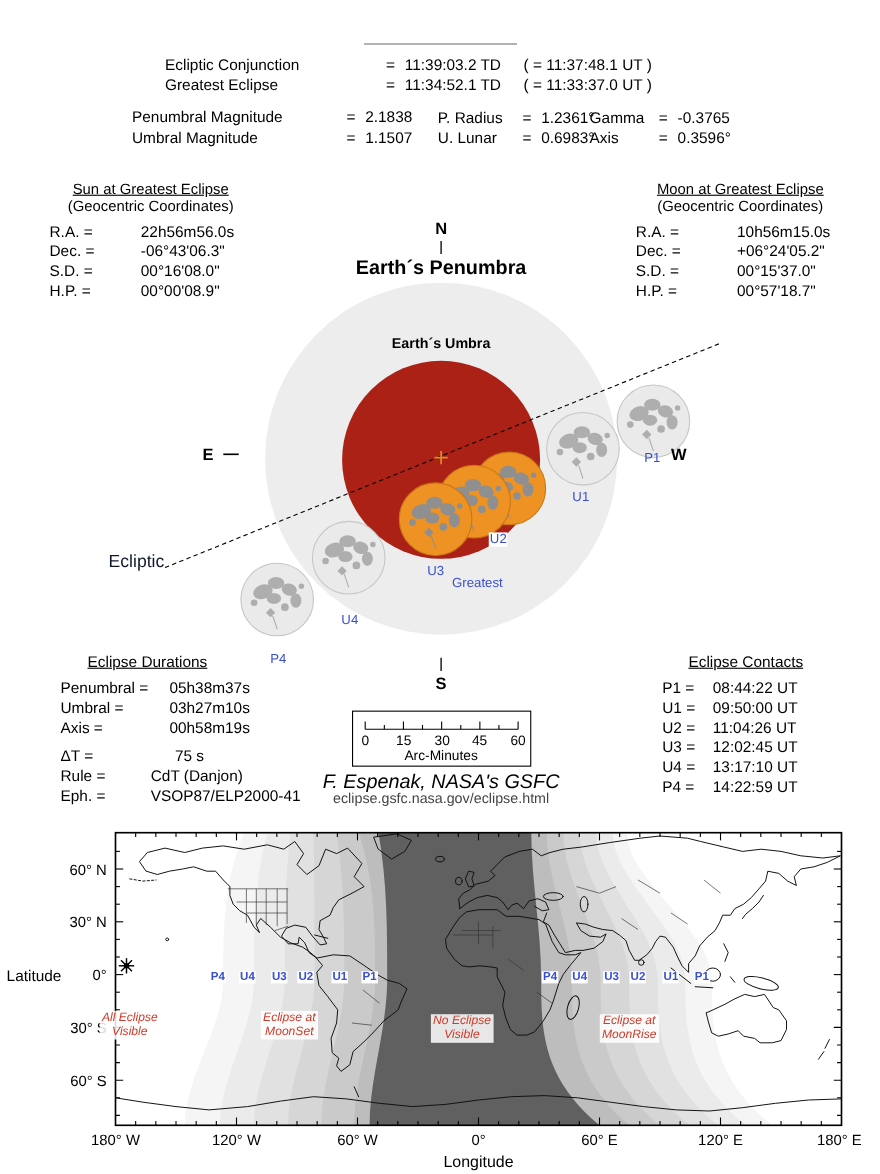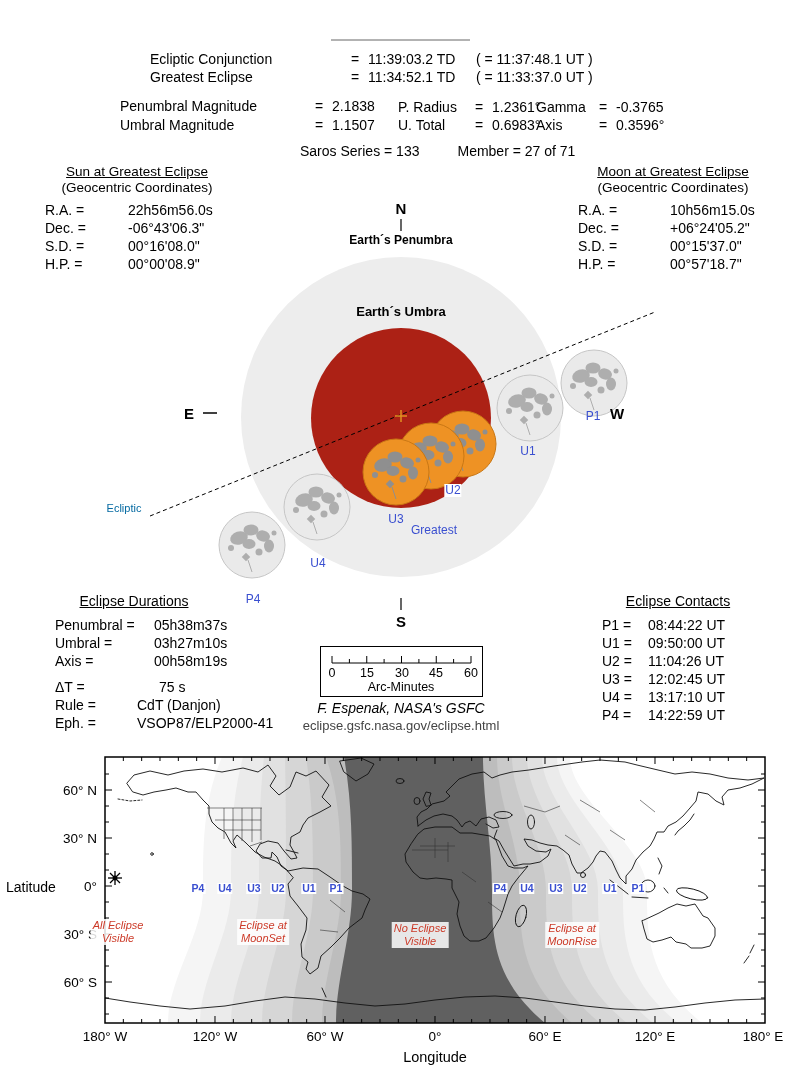--- a/index.html
+++ b/index.html
@@ -13,21 +13,21 @@
   .f14{font-size:14px;line-height:16px;}
   .f13{font-size:13.5px;line-height:15px;}
   .f12{font-size:12.5px;line-height:14px;}
   .row{position:absolute;display:flex;white-space:pre;font-size:14px;line-height:16px;}
   .row .l{text-align:left;}
   .row .e{width:18px;text-align:center;}
   .row .v{margin-left:4px;}
   .title{font-size:26px;font-weight:bold;letter-spacing:.2px;}
   .dlab{font-size:12px;color:var(--c-blue);line-height:13px;}
   .dlab.bg{background:#fff;padding:0 1px;}
-  .ecl{font-size:11px;color:#0369a1;}
+  .ecl{font-size:16px;color:#0f172a;}
   .mapblue{font-size:10.5px;font-weight:bold;color:var(--c-blue);background:#fff;
            padding:0 1px;line-height:11px;}
   .mapred{font-size:11px;font-style:italic;color:var(--c-red);text-align:center;
           line-height:13px;background:rgba(255,255,255,.85);padding:0 2px;white-space:pre;}
   .axlab{font-size:13.5px;}
   svg{position:absolute;left:0;top:0;}
   #map-ticks line,#scalebar-ticks line{stroke:#000;stroke-width:1;}
   .coast{fill:none;stroke:#111;stroke-width:0.9;stroke-linejoin:round;stroke-linecap:round;}
   .border{fill:none;stroke:#333;stroke-width:0.6;}
   .moon-gray{--mb:#EAEAEA;--mm:#AEAEAE;--mr:#C6C6C6;}
@@ -312,51 +312,47 @@
   <div class="row" style="left:398px;top:99px;">
     <span class="l" style="width:72px">P. Radius</span><span class="e">=</span><span class="v">1.2361°</span>
   </div>
   <div class="row" style="left:536px;top:99px;">
     <span class="l" style="width:58px">Gamma</span><span class="e">=</span><span class="v">-0.3765</span>
   </div>
   <div class="row" style="left:120px;top:117px;">
     <span class="l" style="width:190px">Umbral Magnitude</span><span class="e">=</span><span class="v">1.1507</span>
   </div>
   <div class="row" style="left:398px;top:117px;">
-    <span class="l" style="width:72px">U. Total</span><span class="e">=</span><span class="v">0.6983°</span>
+    <span class="l" style="width:72px">U. Lunar</span><span class="e">=</span><span class="v">0.6983°</span>
   </div>
   <div class="row" style="left:536px;top:117px;">
     <span class="l" style="width:58px">Axis</span><span class="e">=</span><span class="v">0.3596°</span>
   </div>
 
-  <div class="row" style="left:300px;top:143px;gap:38px;">
-    <span>Saros Series = 133</span>
-    <span>Member = 27 of 71</span>
-  </div>
 
   <div>
     <div class="abs ctr f13 u" style="left:137px;top:164px;">Sun at Greatest Eclipse</div>
     <div class="abs ctr f13" style="left:137px;top:180px;">(Geocentric Coordinates)</div>
     <div class="row" style="left:45px;top:202px;"><span class="l" style="width:75px">R.A. =</span><span class="v" style="margin-left:8px">22h56m56.0s</span></div>
     <div class="row" style="left:45px;top:220px;"><span class="l" style="width:75px">Dec. =</span><span class="v" style="margin-left:8px">-06°43'06.3"</span></div>
     <div class="row" style="left:45px;top:238px;"><span class="l" style="width:75px">S.D. =</span><span class="v" style="margin-left:8px">00°16'08.0"</span></div>
     <div class="row" style="left:45px;top:256px;"><span class="l" style="width:75px">H.P. =</span><span class="v" style="margin-left:8px">00°00'08.9"</span></div>
   </div>
 
   <div>
     <div class="abs ctr f13 u" style="left:673px;top:164px;">Moon at Greatest Eclipse</div>
     <div class="abs ctr f13" style="left:673px;top:180px;">(Geocentric Coordinates)</div>
     <div class="row" style="left:578px;top:202px;"><span class="l" style="width:84px">R.A. =</span><span class="v" style="margin-left:8px">10h56m15.0s</span></div>
     <div class="row" style="left:578px;top:220px;"><span class="l" style="width:84px">Dec. =</span><span class="v" style="margin-left:8px">+06°24'05.2"</span></div>
     <div class="row" style="left:578px;top:238px;"><span class="l" style="width:84px">S.D. =</span><span class="v" style="margin-left:8px">00°15'37.0"</span></div>
     <div class="row" style="left:578px;top:256px;"><span class="l" style="width:84px">H.P. =</span><span class="v" style="margin-left:8px">00°57'18.7"</span></div>
   </div>
 
   <div class="abs ctr b" style="left:401px;top:200px;font-size:15px;">N</div>
-  <div class="abs ctr b" style="left:401px;top:233px;font-size:12px;">Earth´s Penumbra</div>
+  <div class="abs ctr b" style="left:401px;top:233px;font-size:18px;">Earth´s Penumbra</div>
   <div class="abs ctr b" style="left:401px;top:304px;font-size:13px;text-align:right;">Earth´s Umbra</div>
   <div class="abs ctr b" style="left:189px;top:405px;font-size:15px;">E</div>
   <div class="abs ctr b" style="left:617px;top:405px;font-size:15px;">W</div>
   <div class="abs ctr dlab" style="left:593px;top:410px;">P1</div>
   <div class="abs ctr dlab" style="left:528px;top:445px;">U1</div>
   <div class="abs ctr dlab bg" style="left:453px;top:484px;">U2</div>
   <div class="abs ctr dlab" style="left:396px;top:513px;">U3</div>
   <div class="abs ctr dlab" style="left:434px;top:524px;">Greatest</div>
   <div class="abs ctr dlab" style="left:318px;top:557px;">U4</div>
   <div class="abs ctr dlab" style="left:253px;top:593px;">P4</div>
@@ -386,21 +382,21 @@
     <div class="row" style="left:602px;top:707px;"><span class="l" style="width:40px">P4 =</span><span class="v" style="margin-left:6px">14:22:59 UT</span></div>
   </div>
 
   <div class="abs ctr f12" style="left:332px;top:666px;">0</div>
   <div class="abs ctr f12" style="left:367px;top:666px;">15</div>
   <div class="abs ctr f12" style="left:402px;top:666px;">30</div>
   <div class="abs ctr f12" style="left:436px;top:666px;">45</div>
   <div class="abs ctr f12" style="left:471px;top:666px;">60</div>
   <div class="abs ctr f12" style="left:401px;top:680px;">Arc-Minutes</div>
 
-  <div class="abs ctr it" style="left:401px;top:700px;font-size:14px;">F. Espenak, NASA's GSFC</div>
+  <div class="abs ctr it" style="left:401px;top:700px;font-size:18px;">F. Espenak, NASA's GSFC</div>
   <div class="abs ctr" style="left:401px;top:718px;font-size:13px;color:#444;">eclipse.gsfc.nasa.gov/eclipse.html</div>
 
   <div class="abs axlab" style="left:40px;top:783px;width:57px;text-align:right;">60° N</div>
   <div class="abs axlab" style="left:40px;top:831px;width:57px;text-align:right;">30° N</div>
   <div class="abs axlab" style="left:40px;top:879px;width:57px;text-align:right;">0°</div>
   <div class="abs axlab" style="left:40px;top:927px;width:57px;text-align:right;">30° S</div>
   <div class="abs axlab" style="left:40px;top:975px;width:57px;text-align:right;">60° S</div>
   <div class="abs" style="left:6px;top:879px;font-size:14px;">Latitude</div>
   <div class="abs ctr axlab" style="left:105px;top:1029px;">180° W</div>
   <div class="abs ctr axlab" style="left:215px;top:1029px;">120° W</div>

